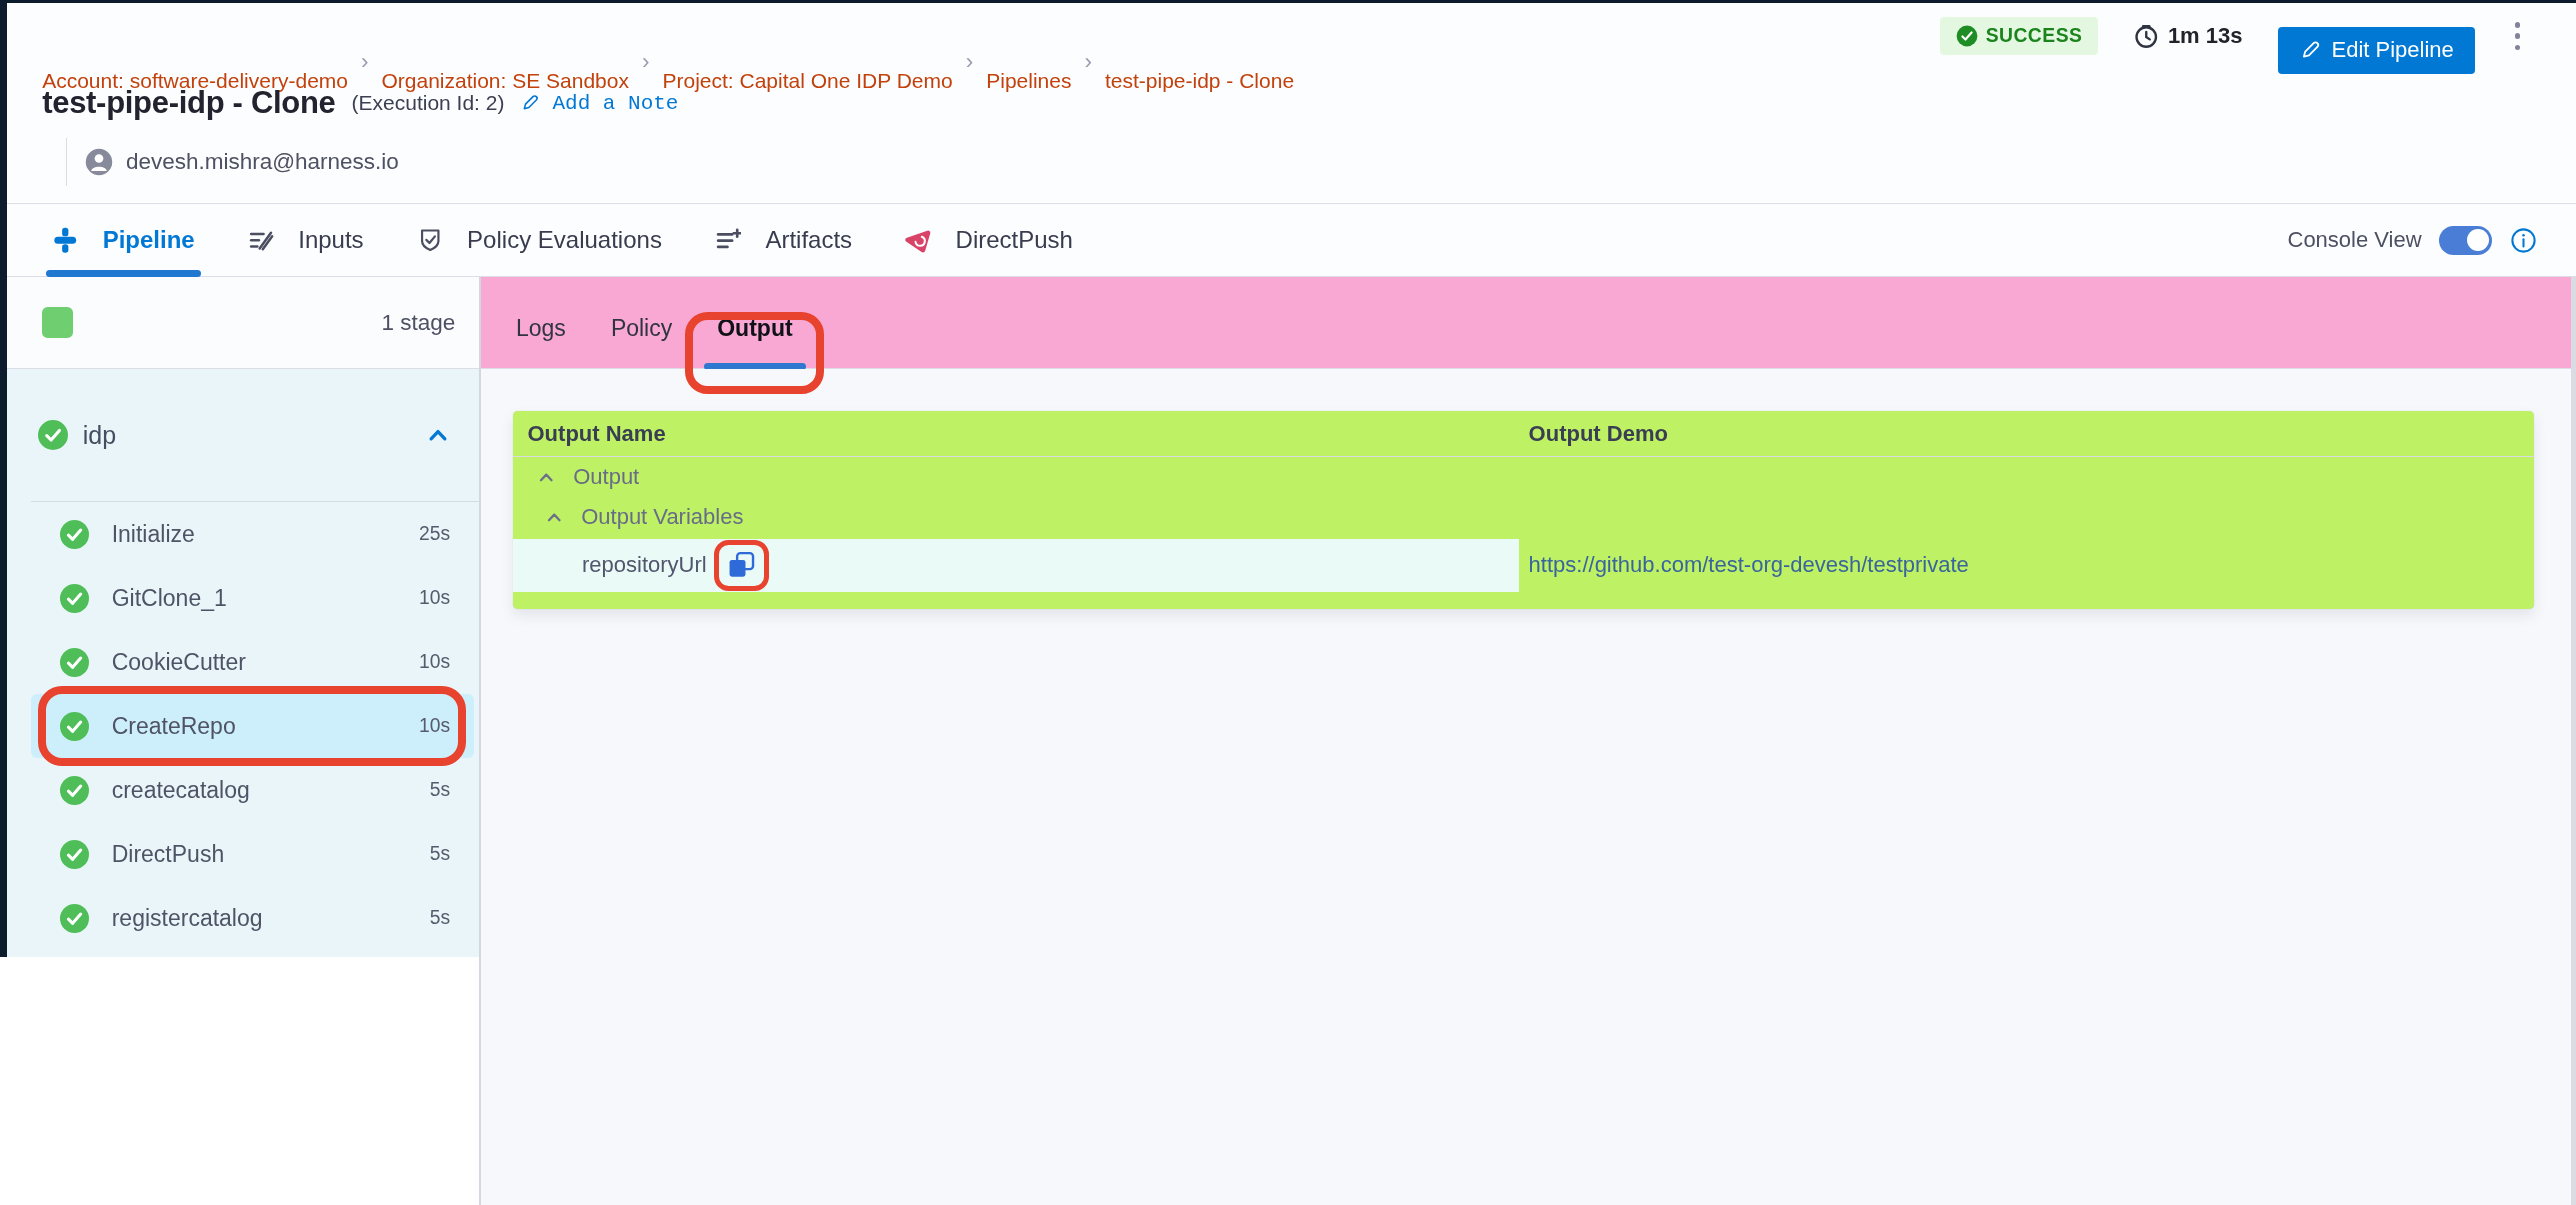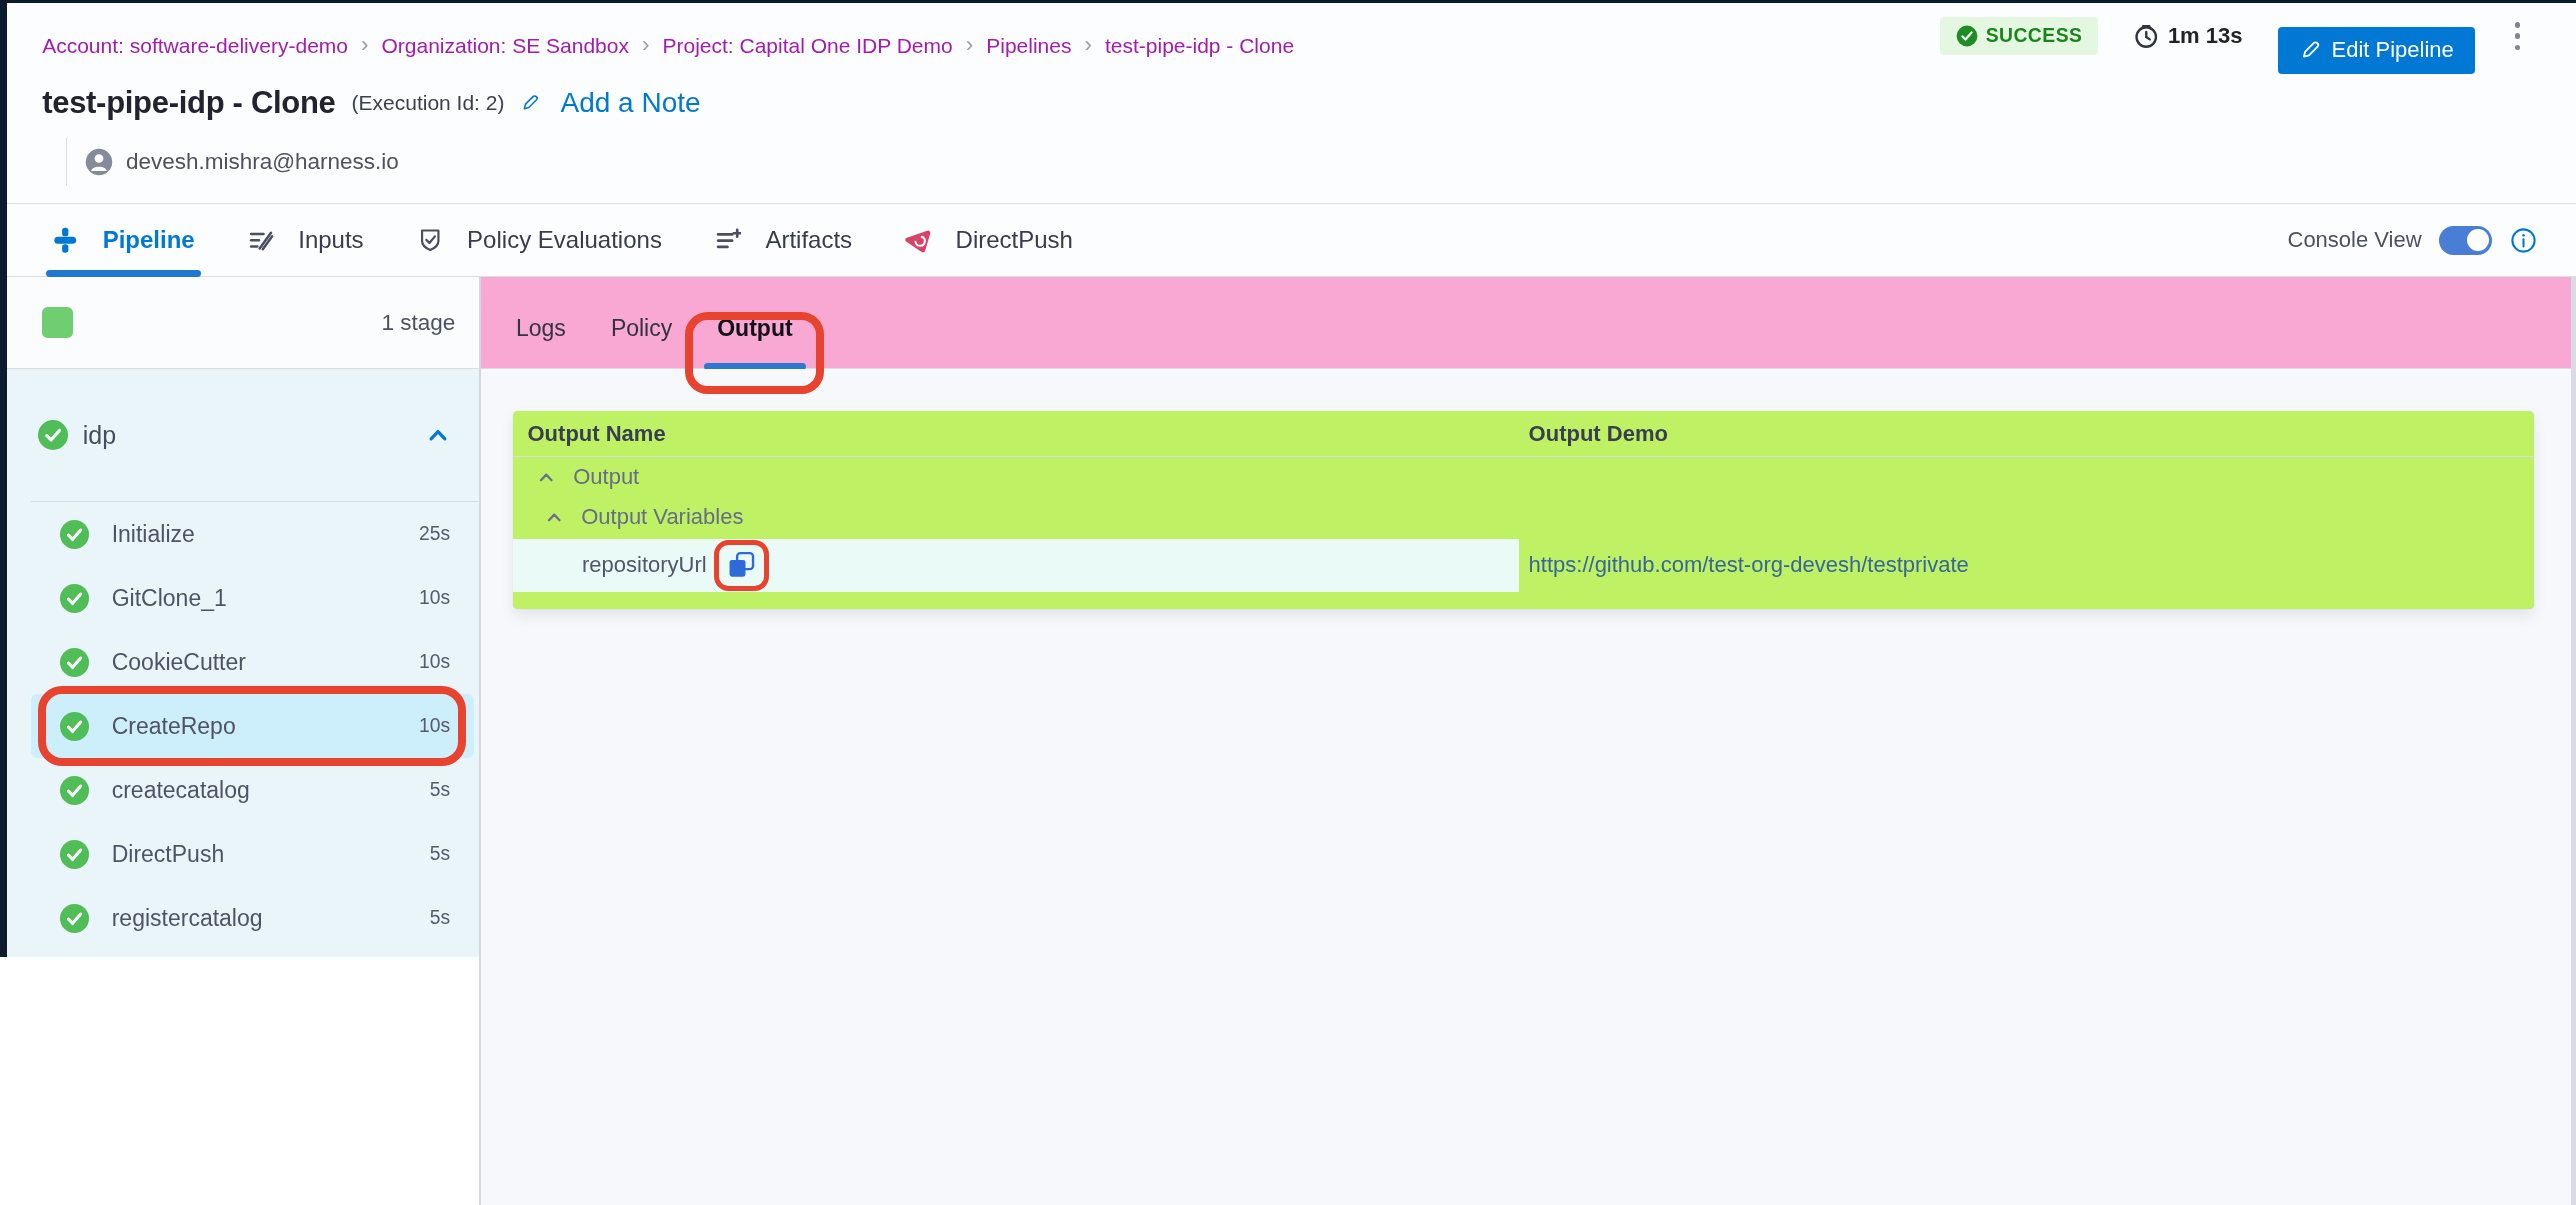--- a/index.html
+++ b/index.html
@@ -8,33 +8,33 @@
     background:#ffffff;font-family:"Liberation Sans",sans-serif;
     -webkit-font-smoothing:antialiased;
   }
   .topline{position:absolute;left:0;top:0;width:2576px;height:3.2px;background:#0c1c2c;}
   .leftrail{position:absolute;left:0;top:3.2px;width:7.2px;height:954px;background:#0c1c2c;}
   .right-scroll{position:absolute;right:0;top:277px;width:4.8px;bottom:0;background:#dbdce3;}
 
   
   .header{position:absolute;left:7.2px;top:3.2px;right:0;height:199px;background:#fcfdfe;}
   .crumbs{position:absolute;left:35px;top:31px;display:flex;align-items:center;gap:13px;font-size:21px;white-space:nowrap;}
-  .crumb{color:#a21caf;cursor:pointer;}
+  .crumb{color:#c2410c;cursor:pointer;margin-top:35px;}
   .sep{color:#9a9cb0;font-size:22.5px;line-height:1;transform:translateY(-0.8px);}
   .hdr-right{position:absolute;right:51px;top:8px;height:50px;display:flex;align-items:center;gap:35px;}
   .badge{display:flex;align-items:center;gap:8px;background:#e3f7e1;border-radius:4px;padding:8px 16px;}
   .badge-label{color:#1b841d;font-weight:bold;font-size:19.3px;letter-spacing:0.5px;}
   .duration{display:flex;align-items:center;gap:8px;font-size:22px;color:#22222a;font-weight:600;}
   .btn-edit{display:flex;align-items:center;gap:10.5px;background:#0278d5;color:#fff;font-size:22px;border:none;border-radius:4px;height:47px;padding:0 21px;cursor:pointer;font-family:inherit;margin-top:28px;}
   .kebab{display:flex;flex-direction:column;gap:5.6px;padding:4.8px;cursor:pointer;}
   .kebab i{width:5.6px;height:5.6px;border-radius:50%;background:#80839a;}
   .title-row{position:absolute;left:35px;top:82px;display:flex;align-items:center;gap:16px;white-space:nowrap;}
   .title{font-size:31px;font-weight:bold;color:#22232e;letter-spacing:-0.3px;}
   .execid{font-size:21px;color:#3c3f52;}
-  .addnote{display:flex;align-items:center;gap:20px;color:#0278d5;font-size:28px;cursor:pointer;}
+  .addnote{display:flex;align-items:center;gap:12px;color:#0278d5;font-size:21px;cursor:pointer;font-family:Liberation Mono, monospace;}
   .email-row{position:absolute;left:59px;top:135px;height:48px;display:flex;align-items:center;gap:13px;border-left:1.6px solid #dadbe5;padding-left:17.7px;}
   .email{font-size:22.5px;color:#4e5162;}
 
   
   .tabbar{position:absolute;left:7.2px;top:203px;right:0;height:74px;background:#fcfdfe;border-top:0.8px solid #dcdde6;border-bottom:0.8px solid #dcdde6;display:flex;align-items:center;padding-left:45px;gap:53px;box-sizing:border-box;}
   .tab{position:relative;height:100%;display:flex;align-items:center;gap:24px;font-size:24px;color:#383c4e;cursor:pointer;white-space:nowrap;}
   .tab.active{color:#0278d5;font-weight:600;}
   .tab .underline{position:absolute;left:-6.4px;right:-6.4px;bottom:-0.8px;height:6.4px;border-radius:4px;background:#2178d0;}
   .consoleview{position:absolute;right:39px;top:203px;height:74px;display:flex;align-items:center;gap:17.7px;}
   .cv-label{font-size:22px;color:#4d5063;}

